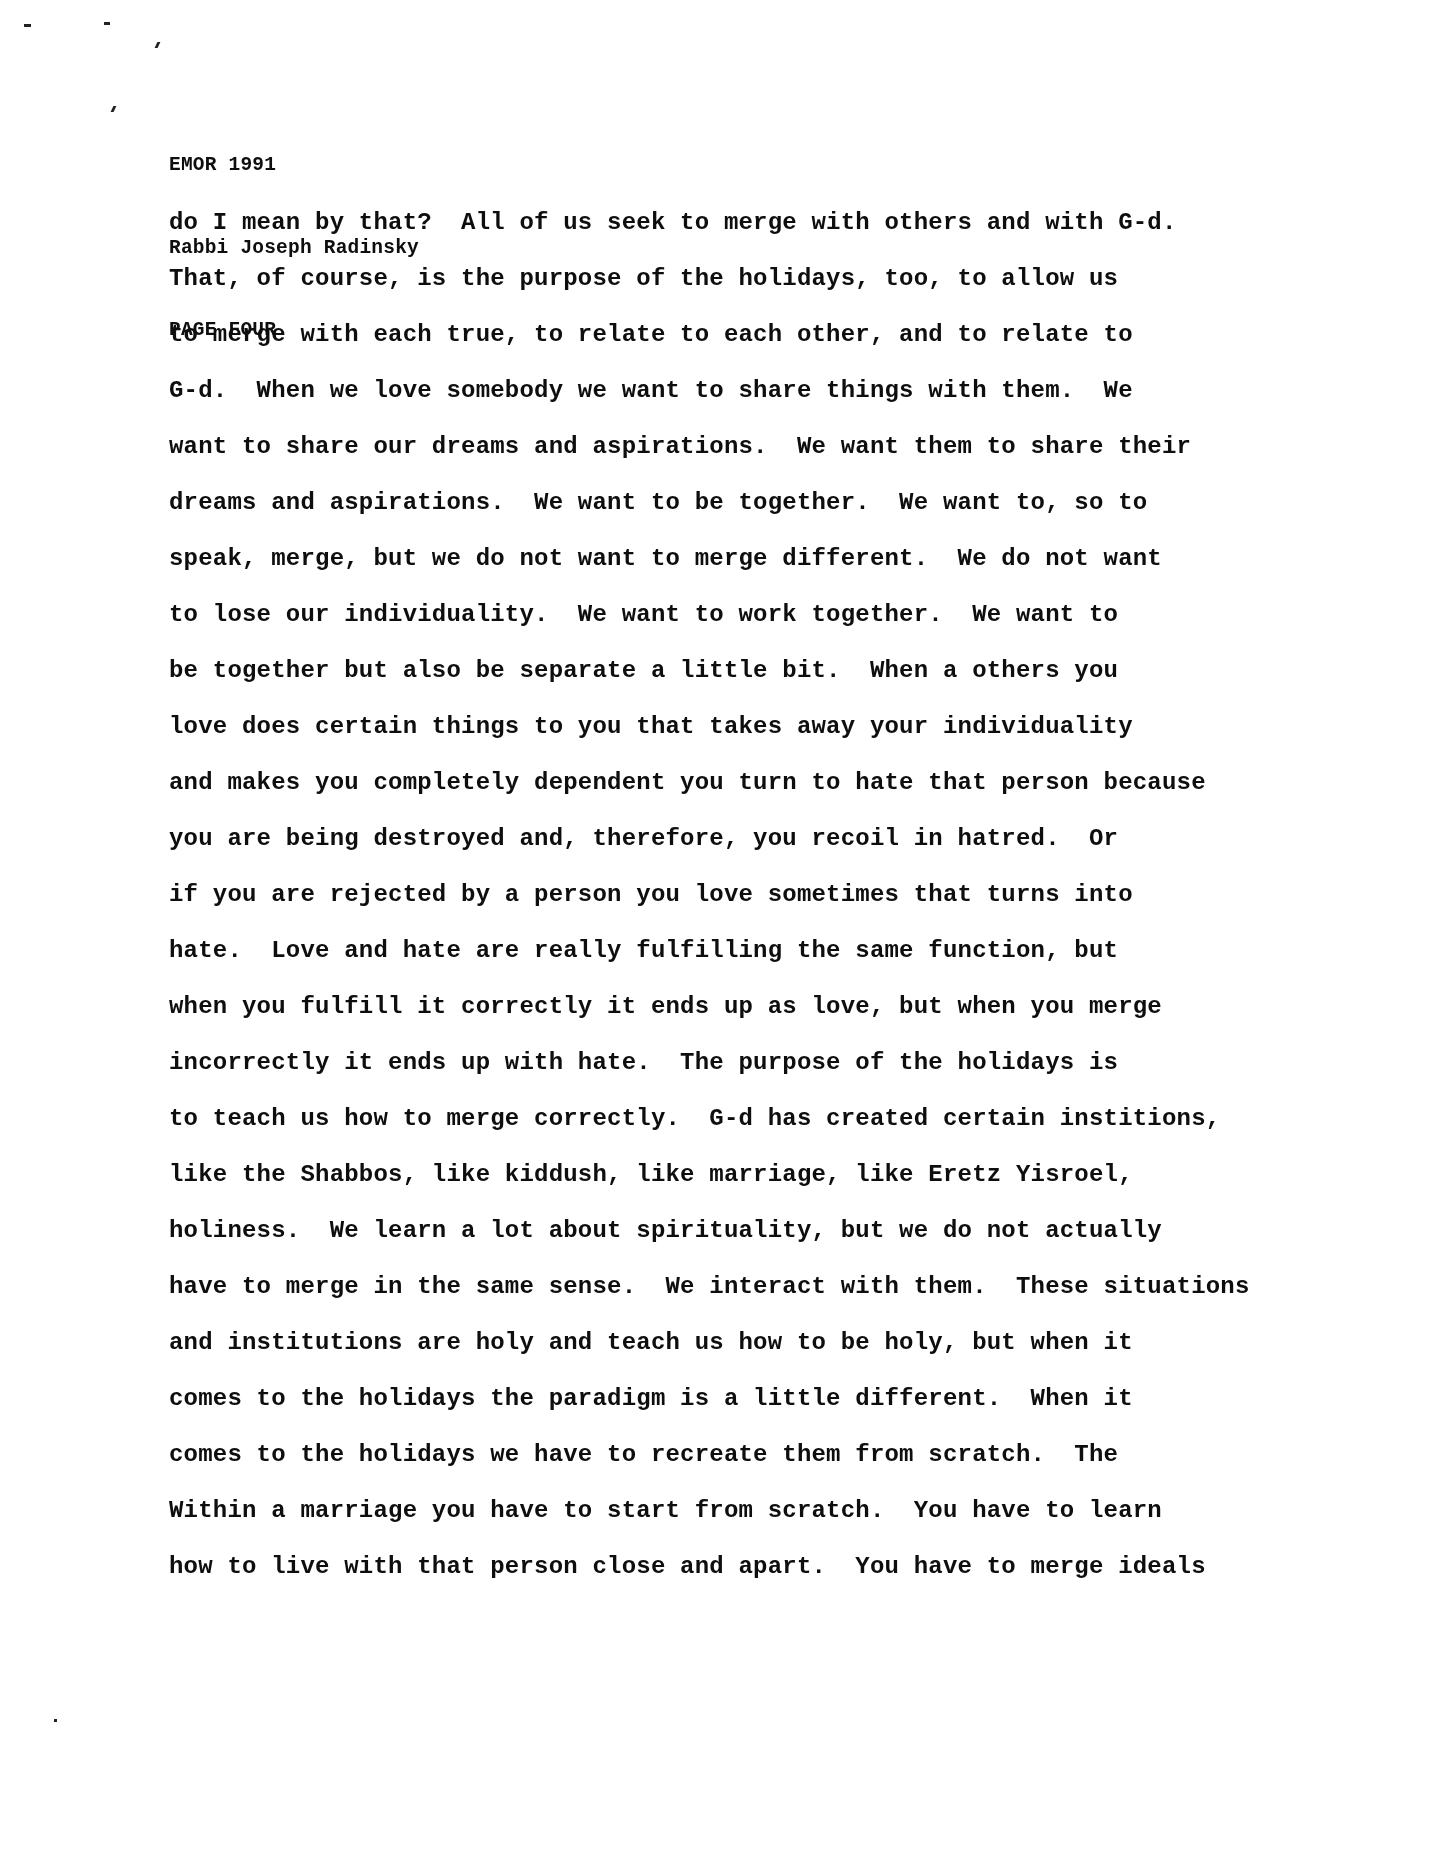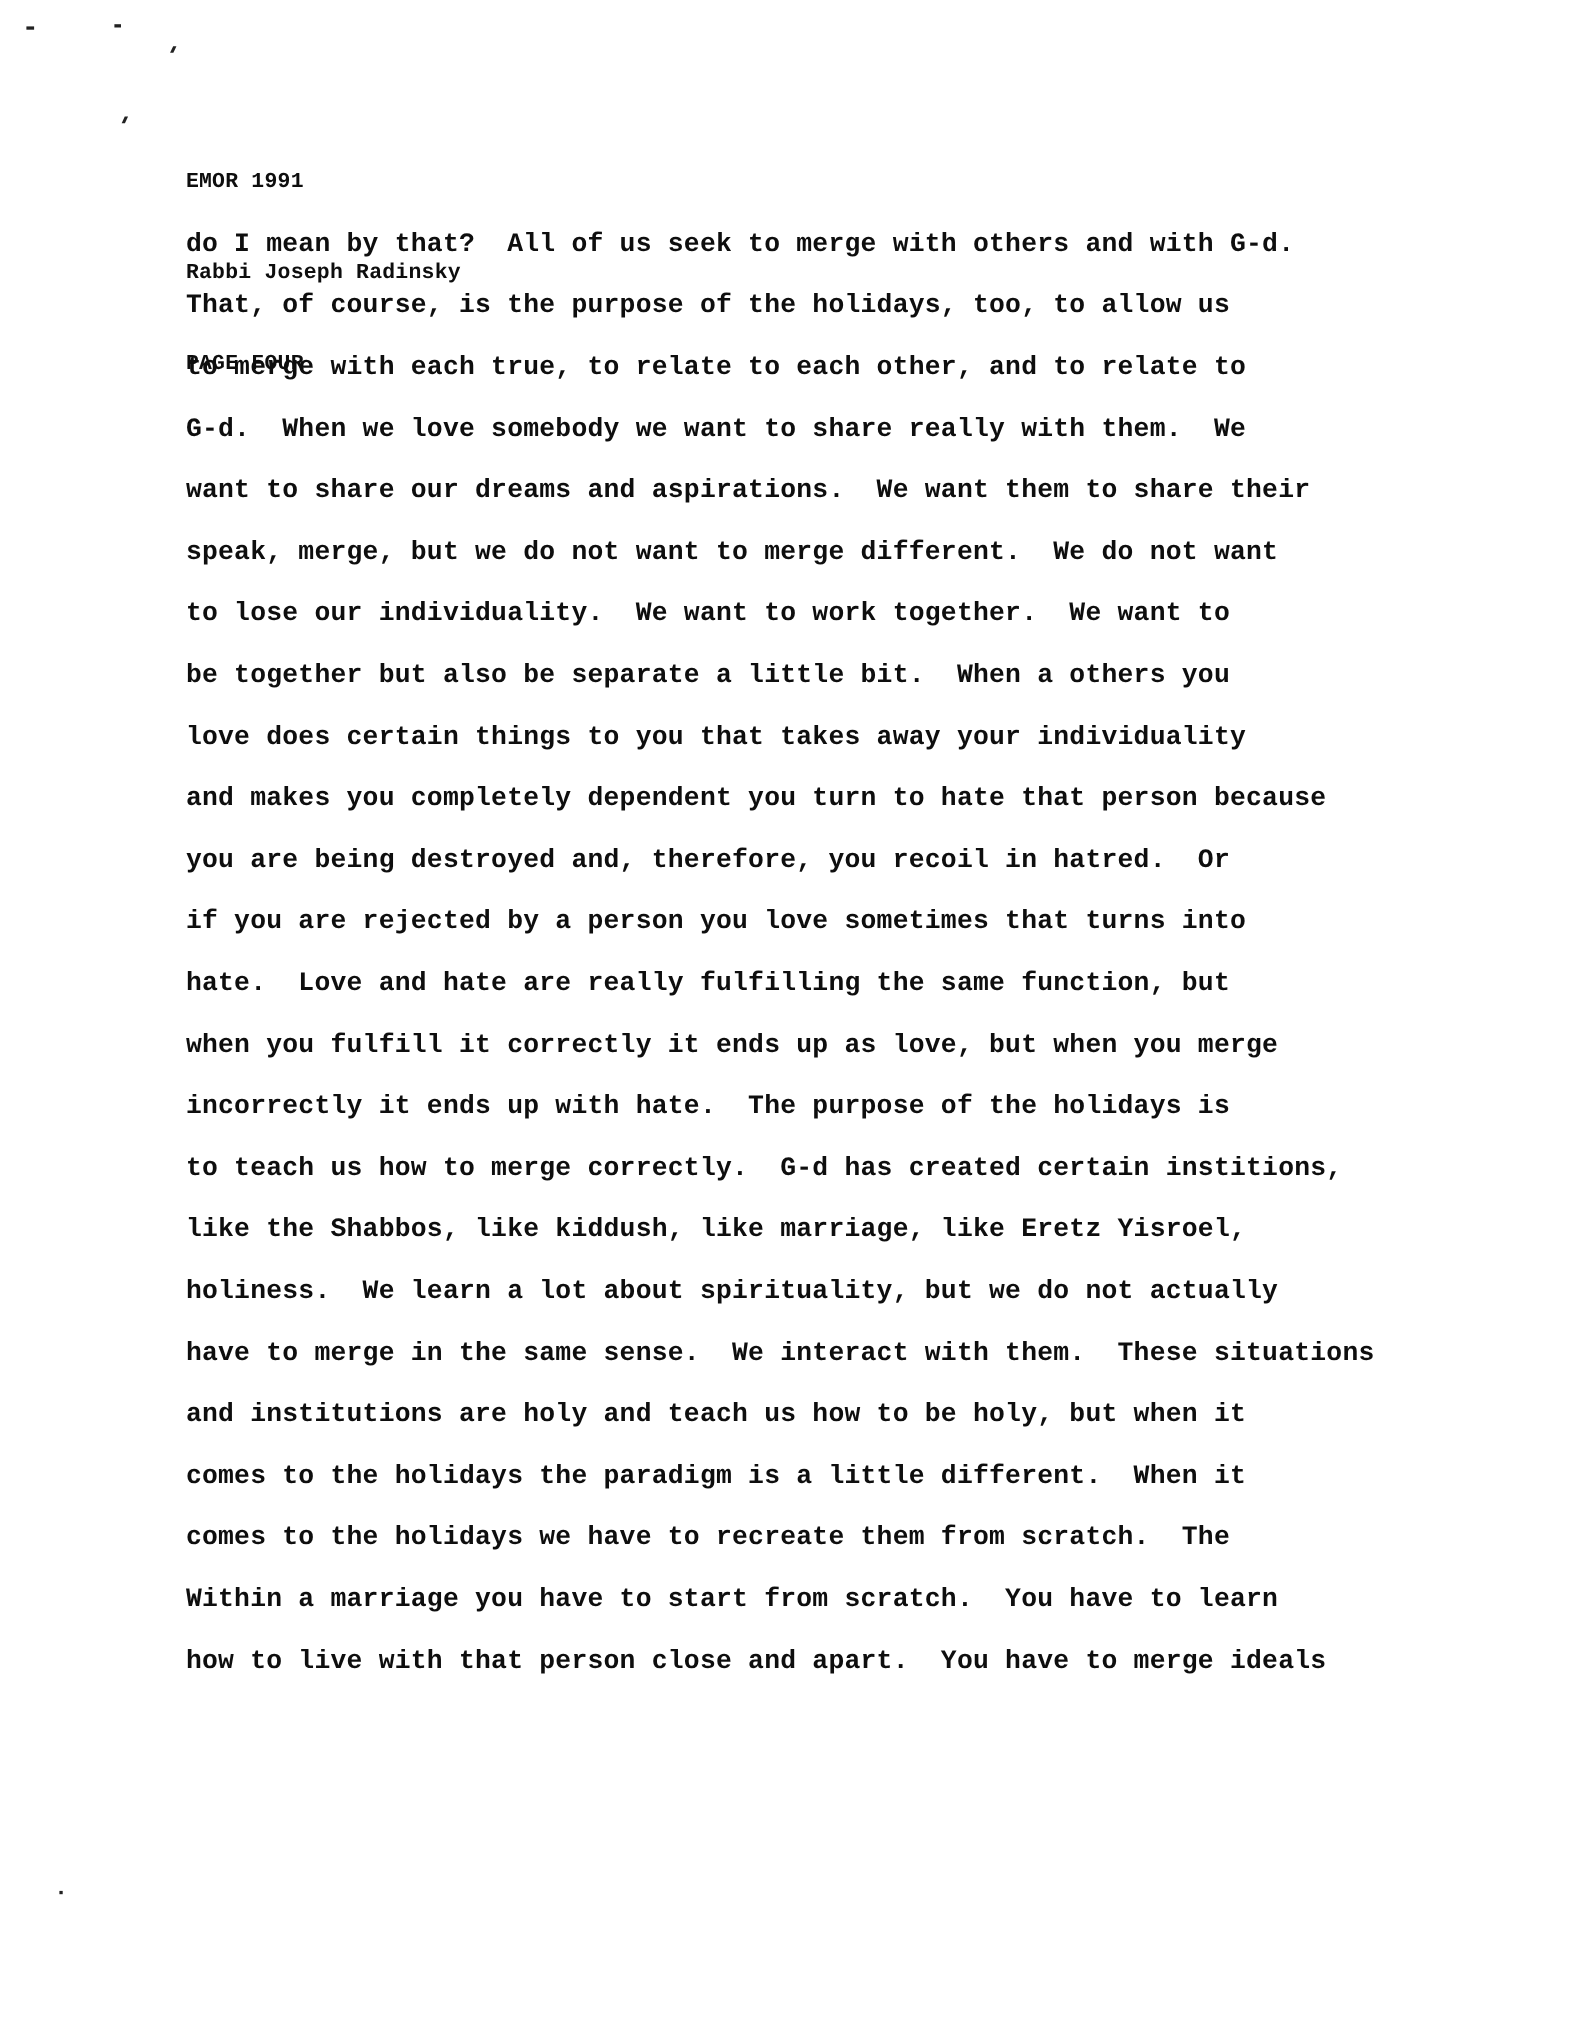--- a/index.html
+++ b/index.html
@@ -65,22 +65,23 @@
   <div class="doc-header">
     <div>EMOR 1991</div>
     <div>Rabbi Joseph Radinsky</div>
     <div>PAGE FOUR</div>
   </div>
 
   <div class="doc-body">
       <div class="body-line">do I mean by that?  All of us seek to merge with others and with G-d.</div>
       <div class="body-line">That, of course, is the purpose of the holidays, too, to allow us</div>
       <div class="body-line">to merge with each true, to relate to each other, and to relate to</div>
-      <div class="body-line">G-d.  When we love somebody we want to share really with them.  We</div>
+      <div class="body-line">G-d.  When we love somebody we want to share things with them.  We</div>
       <div class="body-line">want to share our dreams and aspirations.  We want them to share their</div>
+      <div class="body-line">dreams and aspirations.  We want to be together.  We want to, so to</div>
       <div class="body-line">speak, merge, but we do not want to merge different.  We do not want</div>
       <div class="body-line">to lose our individuality.  We want to work together.  We want to</div>
       <div class="body-line">be together but also be separate a little bit.  When a others you</div>
       <div class="body-line">love does certain things to you that takes away your individuality</div>
       <div class="body-line">and makes you completely dependent you turn to hate that person because</div>
       <div class="body-line">you are being destroyed and, therefore, you recoil in hatred.  Or</div>
       <div class="body-line">if you are rejected by a person you love sometimes that turns into</div>
       <div class="body-line">hate.  Love and hate are really fulfilling the same function, but</div>
       <div class="body-line">when you fulfill it correctly it ends up as love, but when you merge</div>
       <div class="body-line">incorrectly it ends up with hate.  The purpose of the holidays is</div>

